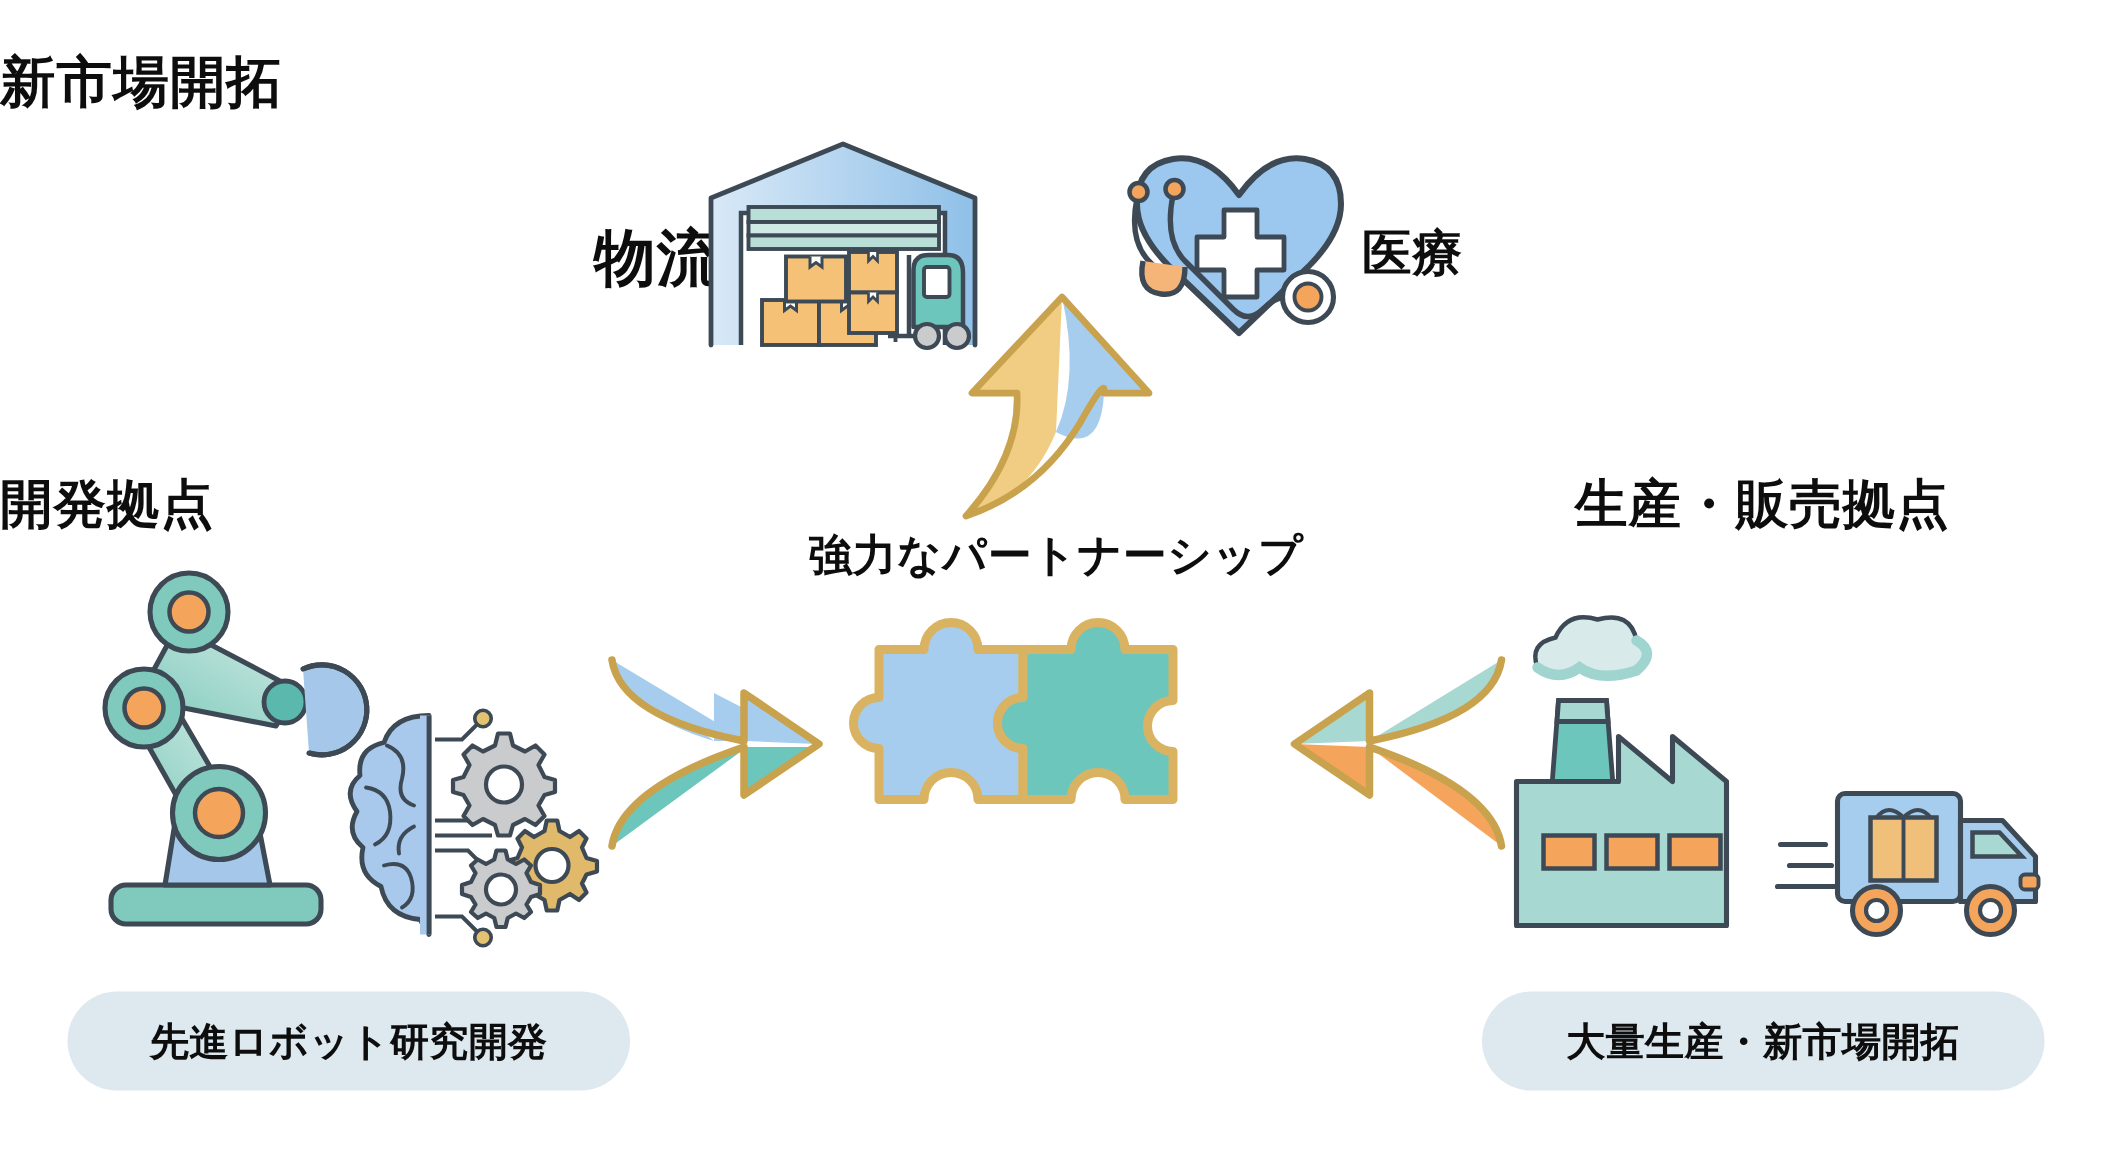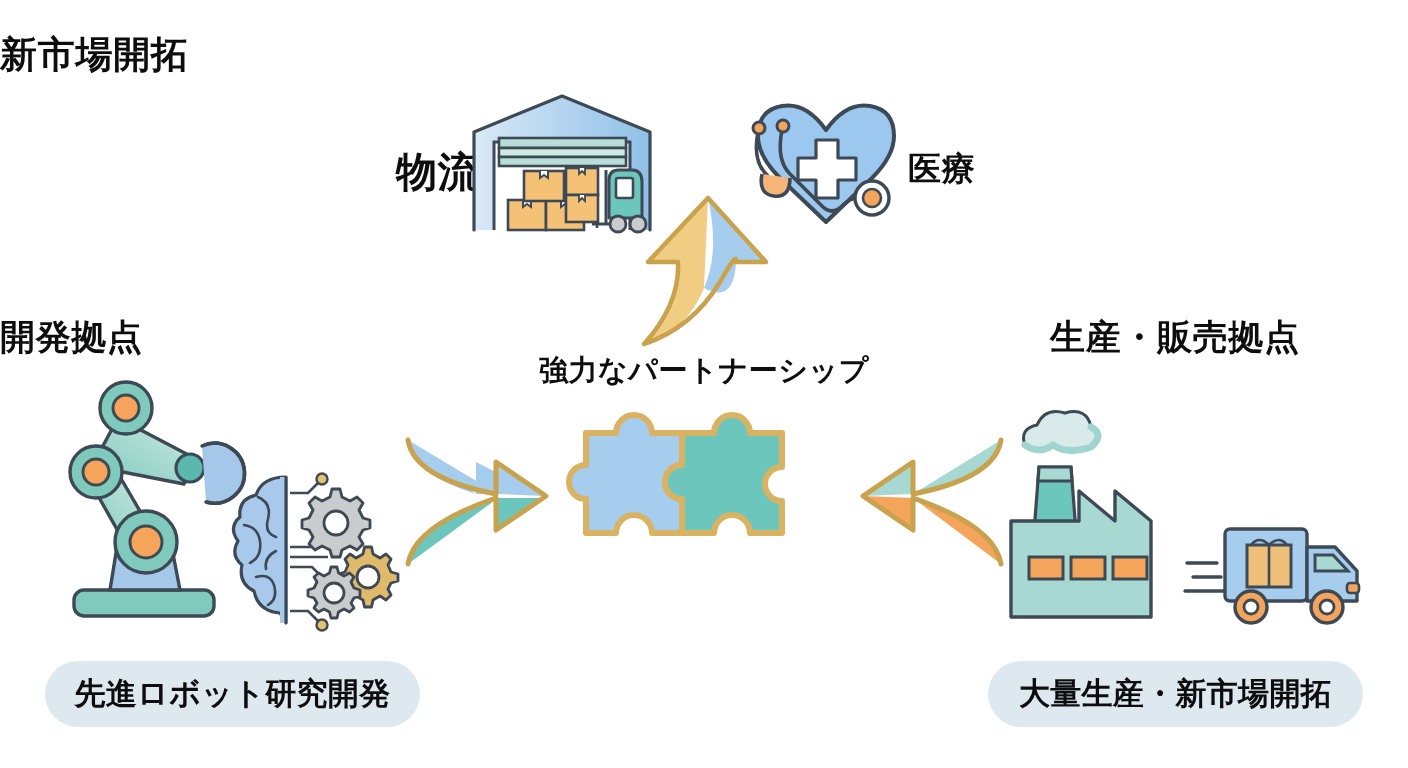--- a/index.html
+++ b/index.html
@@ -71,21 +71,21 @@
     font-size: 29px;
     font-weight: 700;
   }
   .pill {
     position: absolute;
     display: flex;
     align-items: center;
     justify-content: center;
     background: #dde8ef;
     border-radius: 40px;
-    font-size: 31px;
+    font-size: 26px;
     font-weight: 700;
     color: #0d0d0d;
     letter-spacing: 0.01em;
   }
   .pill-left {
     left: 45px;
     top: 661px;
     width: 375px;
     height: 66px;
   }

